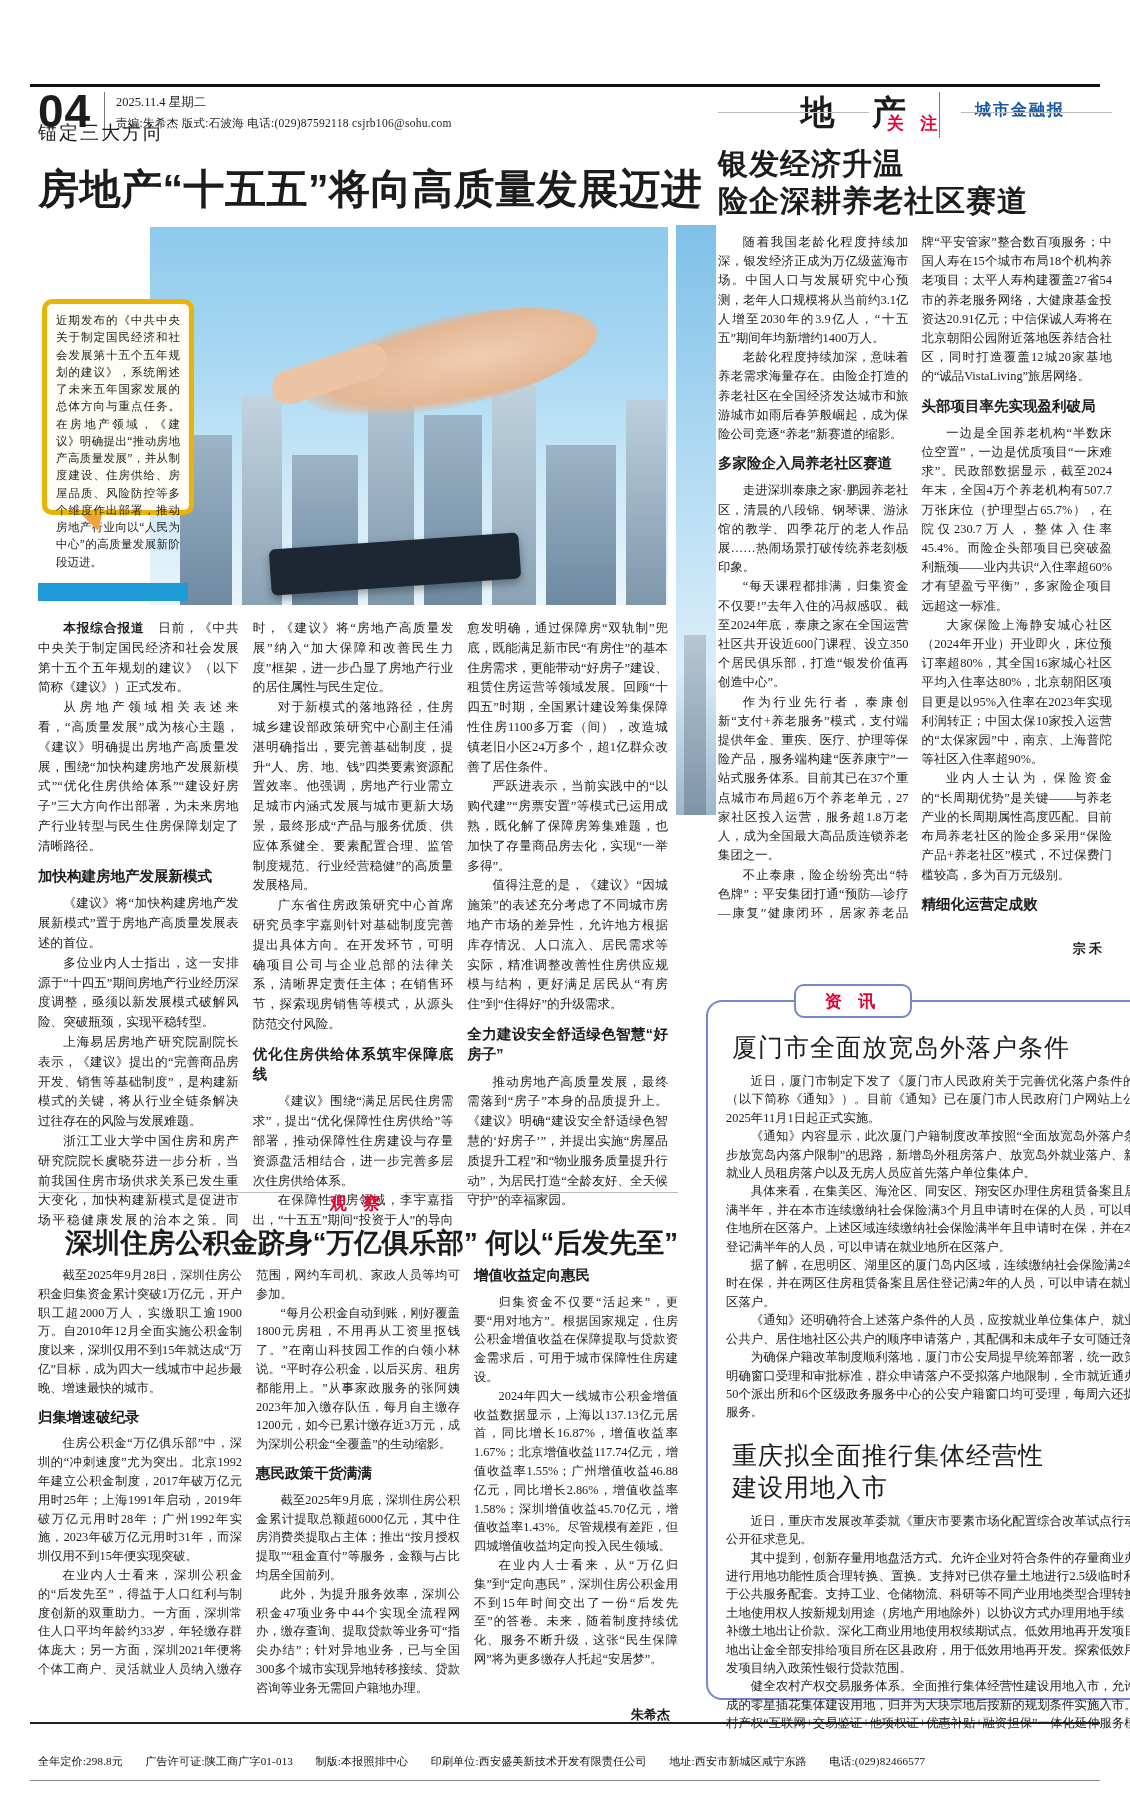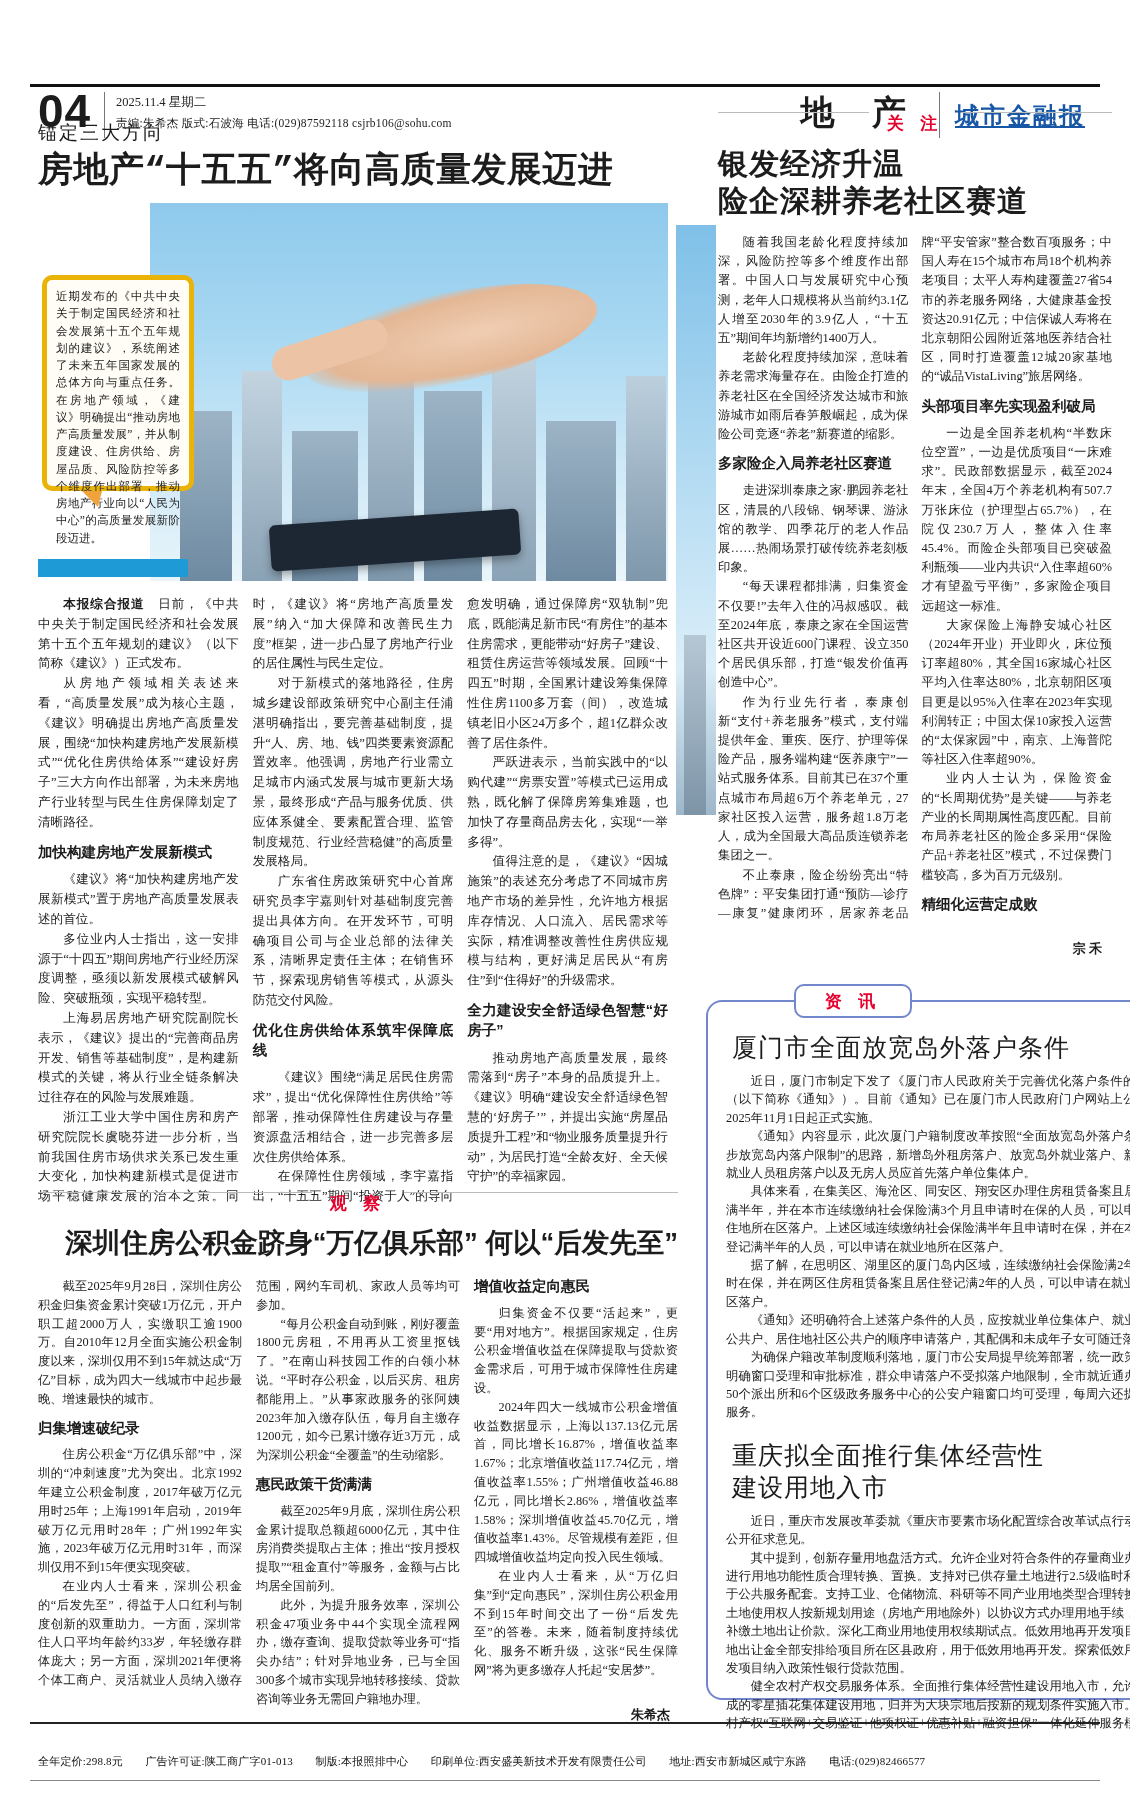--- a/index.html
+++ b/index.html
@@ -8,25 +8,25 @@
           font-family:"Liberation Serif", serif; color:#1c1c1c; overflow:hidden; }
   
   .rule-top { position:absolute; left:30px; top:84px; width:1070px; height:3px; background:#111; }
   .hdr { position:absolute; left:38px; top:92px; width:1062px; height:50px; }
   .pageno { position:absolute; left:0; top:-8px; font-family:"Liberation Sans",sans-serif; font-weight:bold; font-size:46px; letter-spacing:1px; }
   .hdr-v1 { position:absolute; left:66px; top:0px; width:1px; height:46px; background:#777; }
   .hdr-date { position:absolute; left:78px; top:2px; font-size:12.5px; color:#222; }
   .hdr-staff { position:absolute; left:78px; top:24px; font-size:11.5px; color:#222; letter-spacing:.3px; }
   .hdr-section { position:absolute; right:180px; top:-2px; font-family:"Liberation Sans",sans-serif; font-weight:bold; font-size:34px; letter-spacing:14px; }
   .hdr-v2 { position:absolute; right:160px; top:0px; width:1px; height:46px; background:#777; }
-  .hdr-mast { position:absolute; right:6px; top:8px; width:148px; text-align:center; color:#1757a6; font-weight:bold; font-size:24px; letter-spacing:2px;text-decoration:underline; }
+  .hdr-mast { position:absolute; right:6px; top:8px; width:148px; text-align:center; color:#1757a6; font-weight:bold; font-size:16px; letter-spacing:2px; }
   
   .main { position:absolute; left:38px; top:120px; width:630px; }
   .kicker { font-size:19px; letter-spacing:2px; }
-  .main-title { margin-top:0; font-family:Liberation Mono, monospace; font-weight:bold; font-size:35px; letter-spacing:.5px; white-space:nowrap; }
+  .main-title { margin-top:16px; font-family:Liberation Sans, sans-serif; font-weight:bold; font-size:41px; letter-spacing:.5px; white-space:nowrap; }
   .photo-wrap { position:relative; margin-top:10px; width:630px; height:378px; }
   .photo { position:absolute; left:112px; top:0; width:518px; height:378px; overflow:hidden; }
   .sky { position:absolute; inset:0; background:linear-gradient(180deg,#8ec9ec 0%,#a8d8f2 35%,#cfe9f7 70%,#e9f5fb 100%); }
   .bld { position:absolute; bottom:0; background:linear-gradient(180deg,#9db4c6,#6e8aa1); }
   .tablet { position:absolute; left:120px; bottom:18px; width:250px; height:46px; background:#1d2733; border-radius:6px; transform:rotate(-4deg); box-shadow:0 4px 8px rgba(0,0,0,.35); }
   .hand { position:absolute; left:150px; top:90px; width:300px; height:90px; background:radial-gradient(ellipse at 60% 50%,#f0cdb2 0%,#e3b795 60%,rgba(227,183,149,0) 75%); border-radius:50%; transform:rotate(-12deg); }
   .finger { position:absolute; left:120px; top:130px; width:120px; height:34px; background:#ecc3a4; border-radius:20px; transform:rotate(-18deg); }
   .leadbox { position:absolute; left:4px; top:72px; width:152px; height:216px; background:#fffdf6; border:5px solid #eab308; border-radius:10px; padding:8px 9px; font-size:11.5px; line-height:1.5; text-align:justify; color:#222; }
   .leadtail { position:absolute; left:44px; top:288px; width:0; height:0; border-left:16px solid transparent; border-right:4px solid transparent; border-top:16px solid #f0a33a; }
   .bluebar { position:absolute; left:0; top:356px; width:150px; height:18px; background:#1e9ad6; }
@@ -48,21 +48,21 @@
   
   .infobox { position:absolute; left:706px; top:1000px; width:488px; height:700px; border:2px solid #7388cc; border-radius:16px; background:#fff; padding:20px 18px 10px; }
   .ib-tab { position:absolute; top:-18px; left:86px; width:118px; height:34px; background:#fff; border:2px solid #7388cc; border-radius:10px; display:flex; align-items:center; justify-content:center; color:#e6002d; font-family:"Liberation Sans",sans-serif; font-weight:bold; font-size:17px; letter-spacing:6px; }
   .ib-title { font-size:25px; line-height:32px; letter-spacing:1px; margin:10px 0 8px 6px; font-family:"Liberation Serif",serif; }
   .ib-body { font-size:12.4px; line-height:18.4px; text-align:justify; overflow:hidden; }
   .inline-by { float:right; font-weight:bold; }
   .ib2-title { margin-top:18px; }
   
   .observe { position:absolute; left:38px; top:1192px; width:640px; }
   .ob-title { margin-top:10px; font-family:"Liberation Sans",sans-serif; font-weight:bold; font-size:27.5px; letter-spacing:0px; white-space:nowrap;text-align:right; }
-  .ob-body { margin-top:16px; width:640px; height:452px; column-count:3; column-gap:14px; font-size:12.3px; line-height:18.8px; text-align:justify; overflow:hidden; }
+  .ob-body { margin-top:5px; width:640px; height:452px; column-count:3; column-gap:14px; font-size:12.3px; line-height:18.8px; text-align:justify; overflow:hidden; }
   .ob-byline { position:absolute; right:8px; top:514px; font-weight:bold; font-size:13px; }
   
   .f-rule1 { position:absolute; left:30px; top:1722px; width:1070px; height:2px; background:#222; }
   .f-rule2 { position:absolute; left:30px; top:1780px; width:1070px; height:1px; background:#888; }
   .foot1 { position:absolute; left:38px; top:1730px; width:1062px; font-size:11px; color:#111; letter-spacing:.2px; }
   .foot2 { position:absolute; left:38px; top:1754px; width:1062px; font-size:11px; color:#111; letter-spacing:.2px; }
 </style>
 </head>
 <body>
 
@@ -130,21 +130,21 @@
     <div class="divider">
       <div class="ln"></div>
       <div class="lb">关 注</div>
       <div class="ln"></div>
     </div>
     <div class="f-title">
       <div>银发经济升温</div>
       <div>险企深耕养老社区赛道</div>
     </div>
     <div class="f-body">
-        <p>随着我国老龄化程度持续加深，风险防控等多个维度作出部署。中国人口与发展研究中心预测，老年人口规模将从当前约3.1亿人增至2030年的3.9亿人，“十五五”期间年均新增约1400万人。</p>
+        <p>随着我国老龄化程度持续加深，银发经济正成为万亿级蓝海市场。中国人口与发展研究中心预测，老年人口规模将从当前约3.1亿人增至2030年的3.9亿人，“十五五”期间年均新增约1400万人。</p>
         <p>老龄化程度持续加深，意味着养老需求海量存在。由险企打造的养老社区在全国经济发达城市和旅游城市如雨后春笋般崛起，成为保险公司竞逐“养老”新赛道的缩影。</p>
         <div class="subhead">多家险企入局养老社区赛道</div>
         <p>走进深圳泰康之家·鹏园养老社区，清晨的八段锦、钢琴课、游泳馆的教学、四季花厅的老人作品展……热闹场景打破传统养老刻板印象。</p>
         <p>“每天课程都排满，归集资金不仅要!”去年入住的冯叔感叹。截至2024年底，泰康之家在全国运营社区共开设近600门课程、设立350个居民俱乐部，打造“银发价值再创造中心”。</p>
         <p>作为行业先行者，泰康创新“支付+养老服务”模式，支付端提供年金、重疾、医疗、护理等保险产品，服务端构建“医养康宁”一站式服务体系。目前其已在37个重点城市布局超6万个养老单元，27家社区投入运营，服务超1.8万老人，成为全国最大高品质连锁养老集团之一。</p>
         <p>不止泰康，险企纷纷亮出“特色牌”：平安集团打通“预防—诊疗—康复”健康闭环，居家养老品牌“平安管家”整合数百项服务；中国人寿在15个城市布局18个机构养老项目；太平人寿构建覆盖27省54市的养老服务网络，大健康基金投资达20.91亿元；中信保诚人寿将在北京朝阳公园附近落地医养结合社区，同时打造覆盖12城20家基地的“诚品VistaLiving”旅居网络。</p>
         <div class="subhead">头部项目率先实现盈利破局</div>
         <p>一边是全国养老机构“半数床位空置”，一边是优质项目“一床难求”。民政部数据显示，截至2024年末，全国4万个养老机构有507.7万张床位（护理型占65.7%），在院仅230.7万人，整体入住率45.4%。而险企头部项目已突破盈利瓶颈——业内共识“入住率超60%才有望盈亏平衡”，多家险企项目远超这一标准。</p>
         <p>大家保险上海静安城心社区（2024年开业）开业即火，床位预订率超80%，其全国16家城心社区平均入住率达80%，北京朝阳区项目更是以95%入住率在2023年实现利润转正；中国太保10家投入运营的“太保家园”中，南京、上海普陀等社区入住率超90%。</p>
         <p>业内人士认为，保险资金的“长周期优势”是关键——与养老产业的长周期属性高度匹配。目前布局养老社区的险企多采用“保险产品+养老社区”模式，不过保费门槛较高，多为百万元级别。</p>

